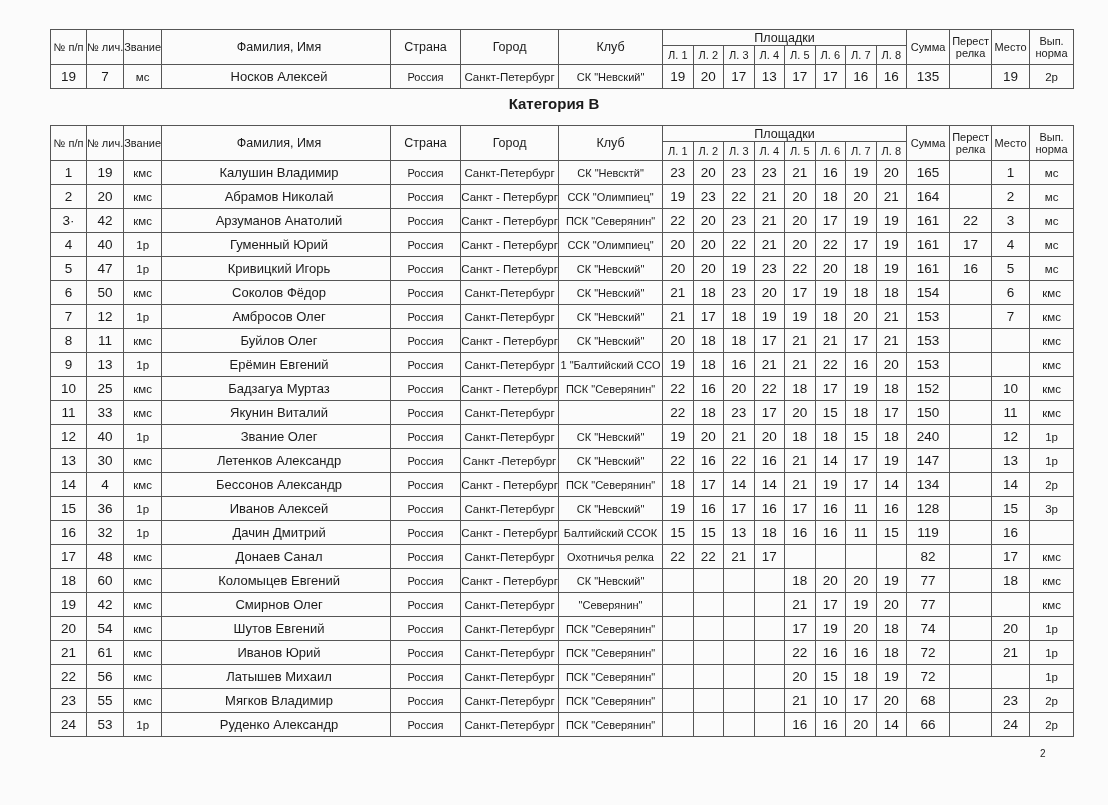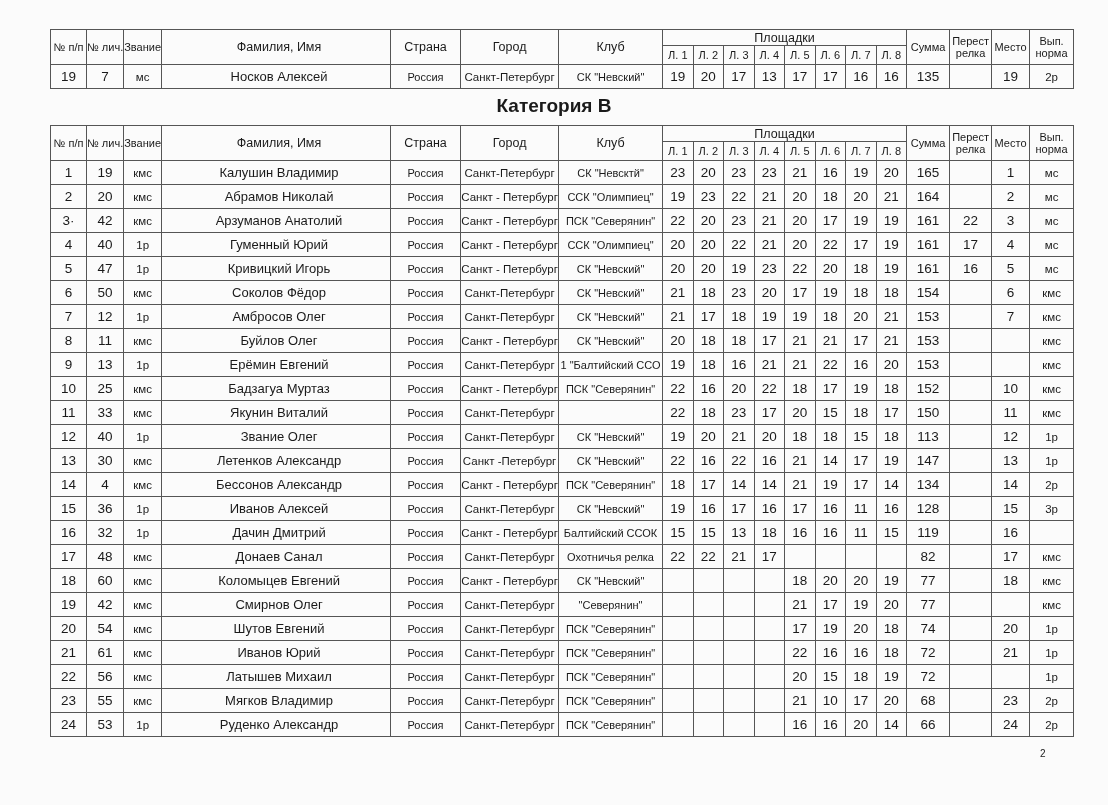--- a/index.html
+++ b/index.html
@@ -13,21 +13,21 @@
   table.res td { font-size: 13.5px; height: 23px; }
   td.small { font-size: 11.5px !important; }
   td.xs { font-size: 11px !important; }
   td.name { text-align: right; padding-left: 6px !important; font-size: 13px !important; }
   th.name { text-align: center; padding-left: 6px !important; }
   tr.h1 th { height: 15px; }
   tr.h2 th { height: 18px; }
   #t1 { top: 29px; }
   #t2 { top: 125px; }
   .cat-title { position: absolute; top: 95px; left: 0; width: 1108px; text-align: center;
-        font-weight: bold; font-size: 19px; }
+        font-weight: bold; font-size: 15px; }
   .page-num { position: absolute; top: 748px; left: 1040px; font-size: 10px; }
 </style>
 </head>
 <body>
 
 <table class="res" id="t1">
   <colgroup>
     <col style="width:36px">
       <col style="width:32px">
       <col style="width:31px">
@@ -390,21 +390,21 @@
         <td class="small">Санкт-Петербург</td>
         <td class="xs">СК "Невский"</td>
         <td>19</td>
         <td>20</td>
         <td>21</td>
         <td>20</td>
         <td>18</td>
         <td>18</td>
         <td>15</td>
         <td>18</td>
-        <td>113</td>
+        <td>240</td>
         <td></td>
         <td>12</td>
         <td class="small">1р</td>
       </tr>
       <tr>
         <td>13</td>
         <td>30</td>
         <td class="small">кмс</td>
         <td class="name">Летенков Александр</td>
         <td class="xs">Россия</td>

